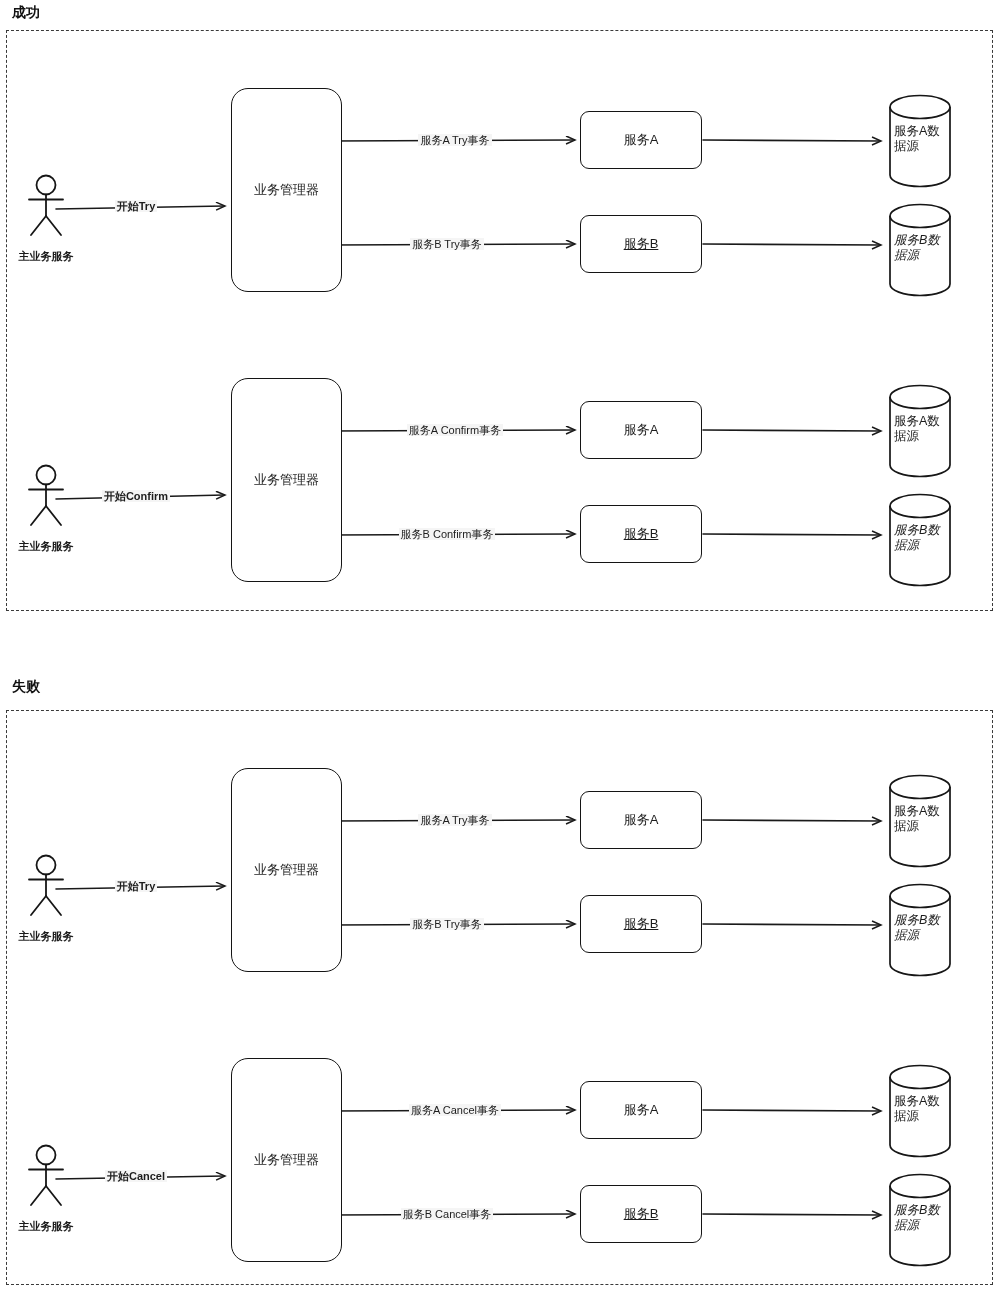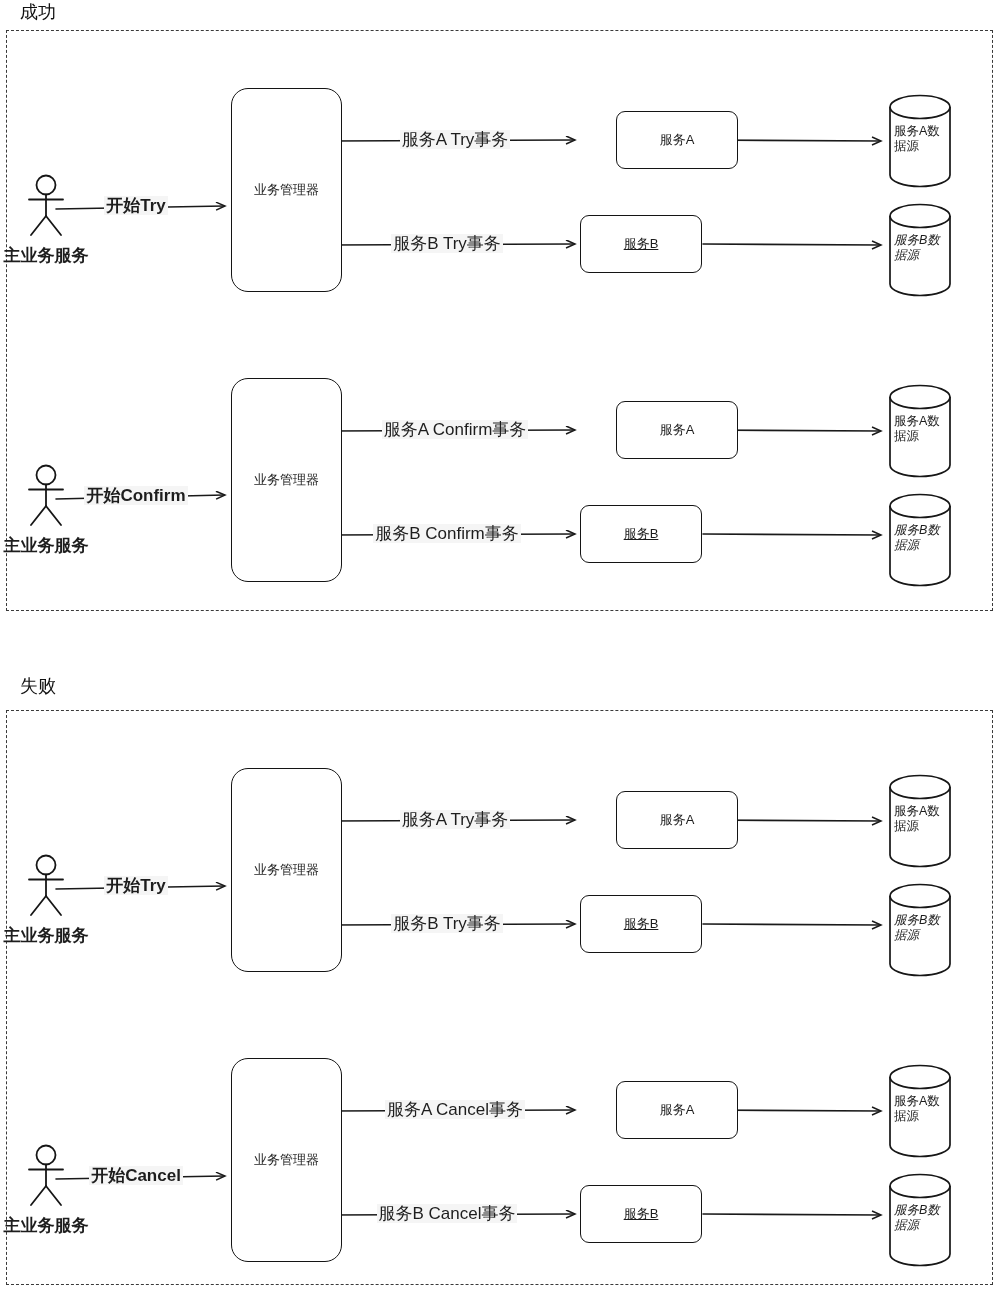--- a/index.html
+++ b/index.html
@@ -1,40 +1,40 @@
 <!DOCTYPE html>
 <html><head>
 <meta charset="utf-8">
 <style>
   html,body{margin:0;padding:0;background:#fff;}
   #canvas{
     position:relative;width:1001px;height:1291px;background:#ffffff;overflow:hidden;
     font-family:"Liberation Sans","DejaVu Sans",sans-serif;color:#1d1d1d;
   }
-  .section-title{position:absolute;left:20px;font-size:18px;font-weight:400;color:#111;line-height:16px;}
+  .section-title{position:absolute;left:12px;font-size:14px;font-weight:700;color:#111;line-height:16px;}
   .dashed-box{position:absolute;left:6px;width:987px;border:1.6px dashed #3a3a3a;box-sizing:border-box;background:transparent;}
   #arrow-layer{position:absolute;left:0;top:0;z-index:1;}
   #arrow-layer path.l{fill:none;stroke:#1a1a1a;stroke-width:1.6;stroke-linecap:round;}
   .flow{position:absolute;left:0;width:1001px;height:212px;z-index:2;}
   .flow>*{position:absolute;}
   .actor{left:16px;top:84px;width:60px;height:70px;}
   .actor circle,.actor path{fill:none;stroke:#161616;stroke-width:1.8;stroke-linecap:round;}
-  .lbl{text-align:center;font-size:17px;line-height:16px;white-space:nowrap;z-index:3;}
+  .lbl{text-align:center;font-size:11px;line-height:16px;white-space:nowrap;z-index:3;}
   .lbl span{background:#f5f5f5;padding:0 2px;}
   .actor-label{left:-14px;top:160px;width:120px;}
   .actor-label span{background:transparent;font-weight:bold;}
   .start-label{left:76px;top:110px;width:120px;font-weight:bold;}
   .branch-label{width:170px;}
   .branch-label.a{left:370px;top:44px;}
   .branch-label.b{left:362px;top:148px;}
   .manager{left:231px;top:0;width:111px;height:204px;border:1.8px solid #141414;border-radius:17px;
     background:#fff;display:flex;align-items:center;justify-content:center;font-size:13px;box-sizing:border-box;}
   .service{left:580px;width:122px;height:58px;border:1.8px solid #141414;border-radius:9px;
     background:#fff;display:flex;align-items:center;justify-content:center;font-size:13px;box-sizing:border-box;}
-  .service.a{top:23px;margin-left:36px;}
+  .service.a{top:23px;}
   .service.b{top:127px;text-decoration:underline;}
   .cylinder{left:888px;width:64px;height:96px;}
   .cylinder.a{top:5px;}
   .cylinder.b{top:114px;font-style:italic;}
   .cylinder svg{position:absolute;left:0;top:0;}
   .cylinder svg ellipse,.cylinder svg path{fill:#ffffff;stroke:#161616;stroke-width:1.7;}
   .cyl-label{position:absolute;left:6px;top:31px;width:52px;
     font-size:12.5px;line-height:15px;word-break:break-all;}
 </style>
 </head>

